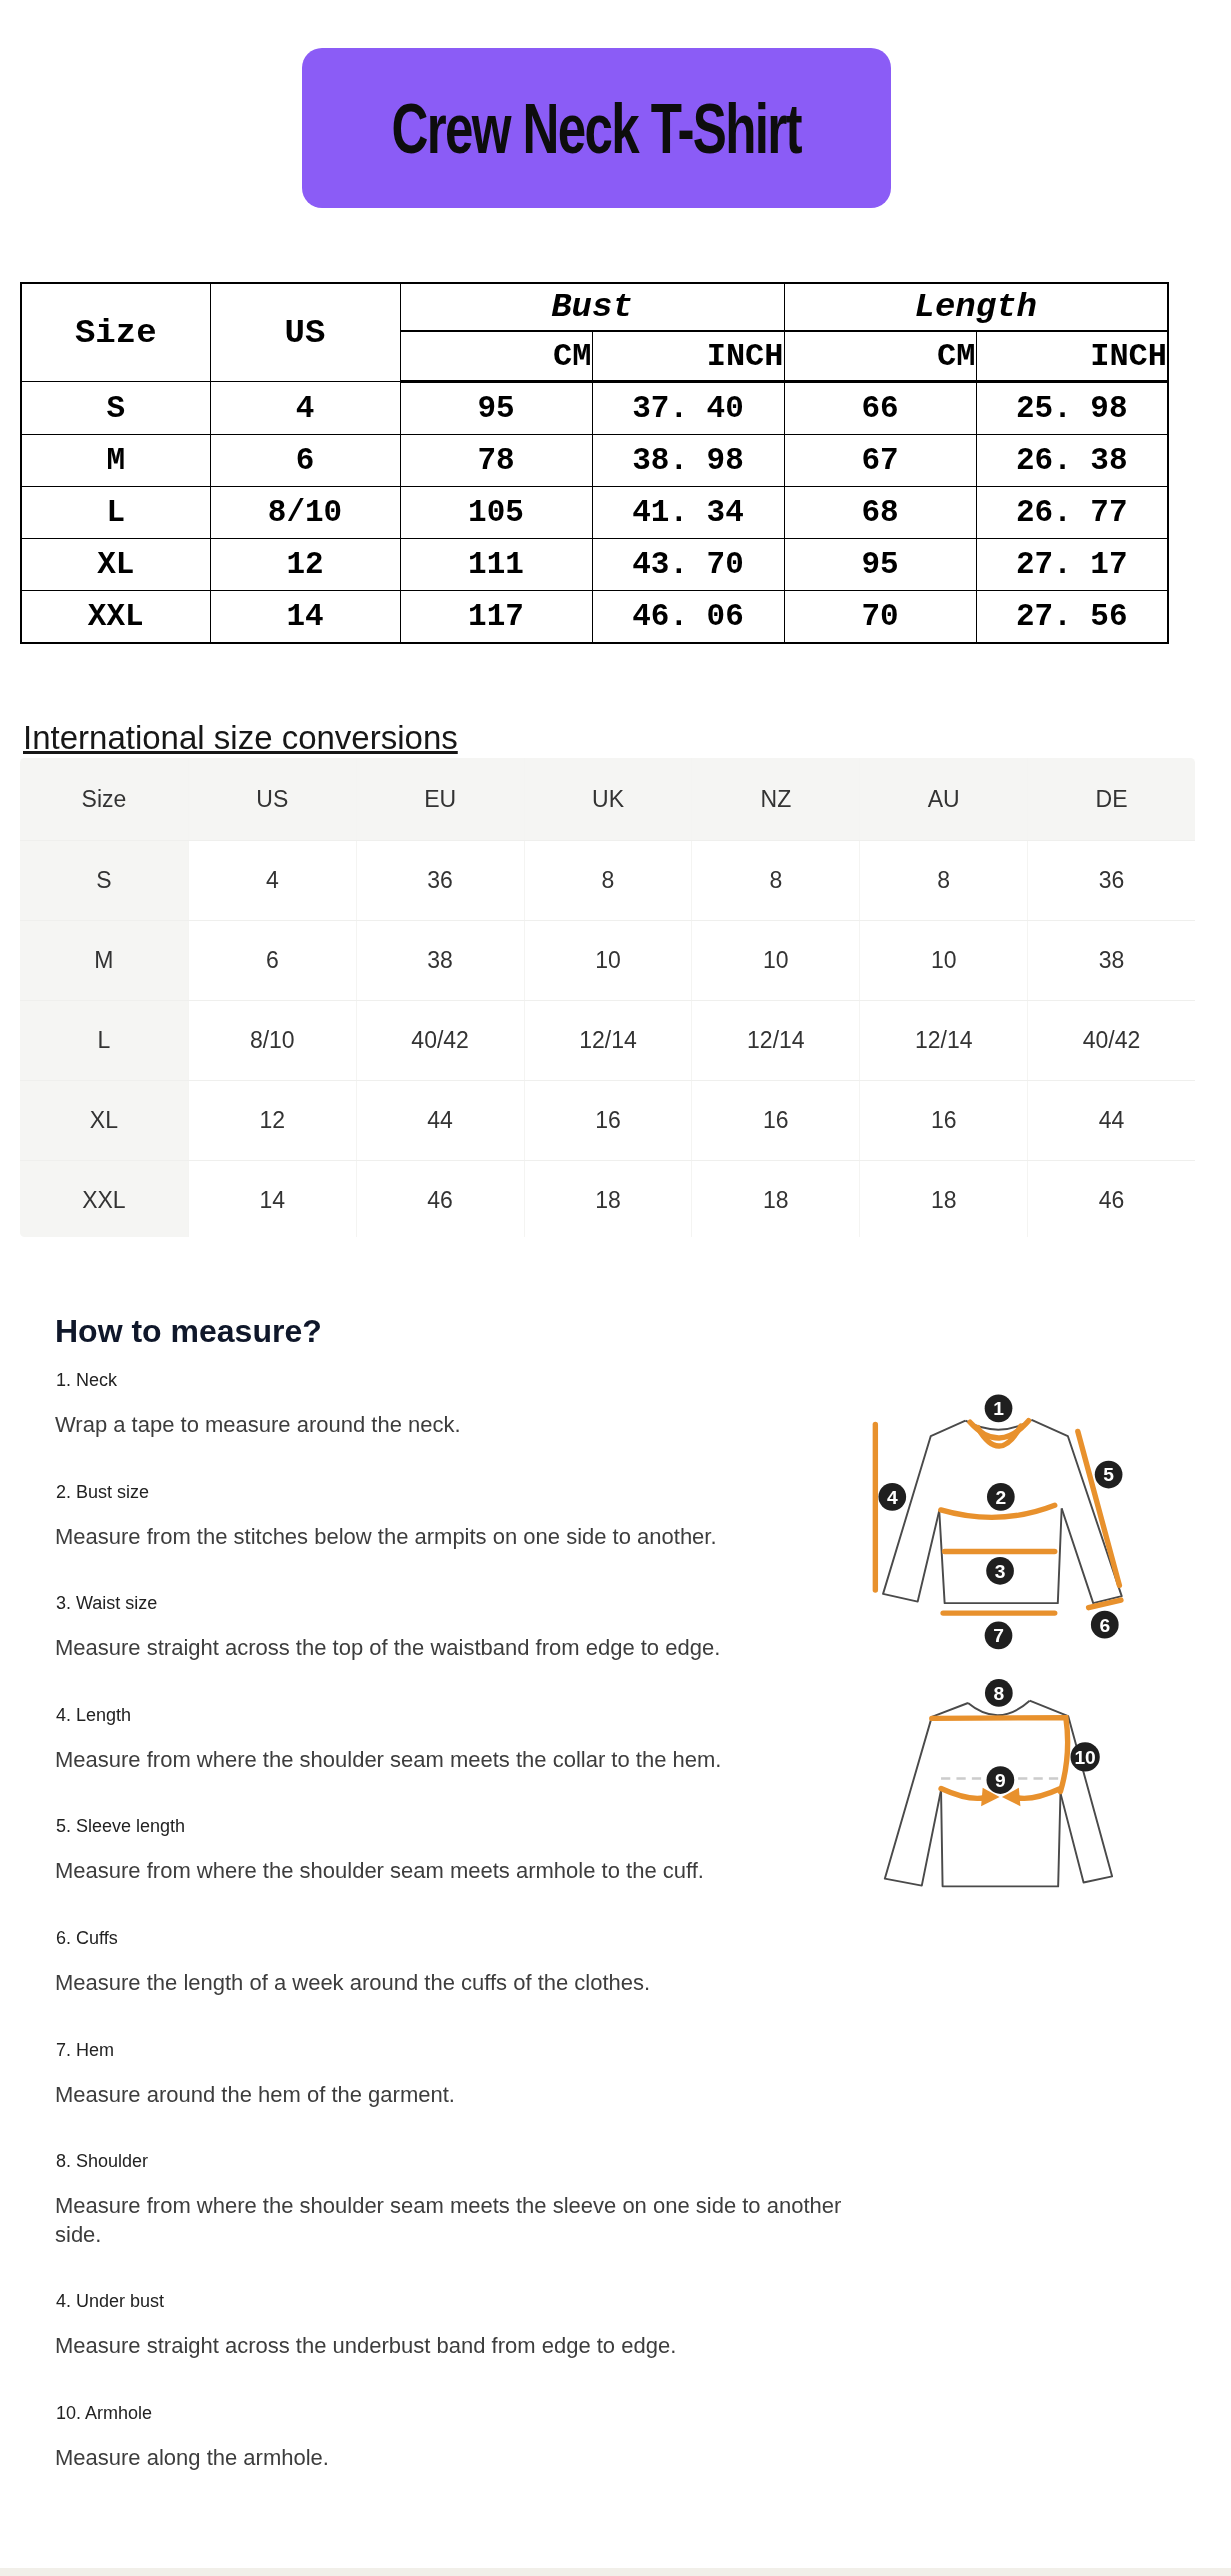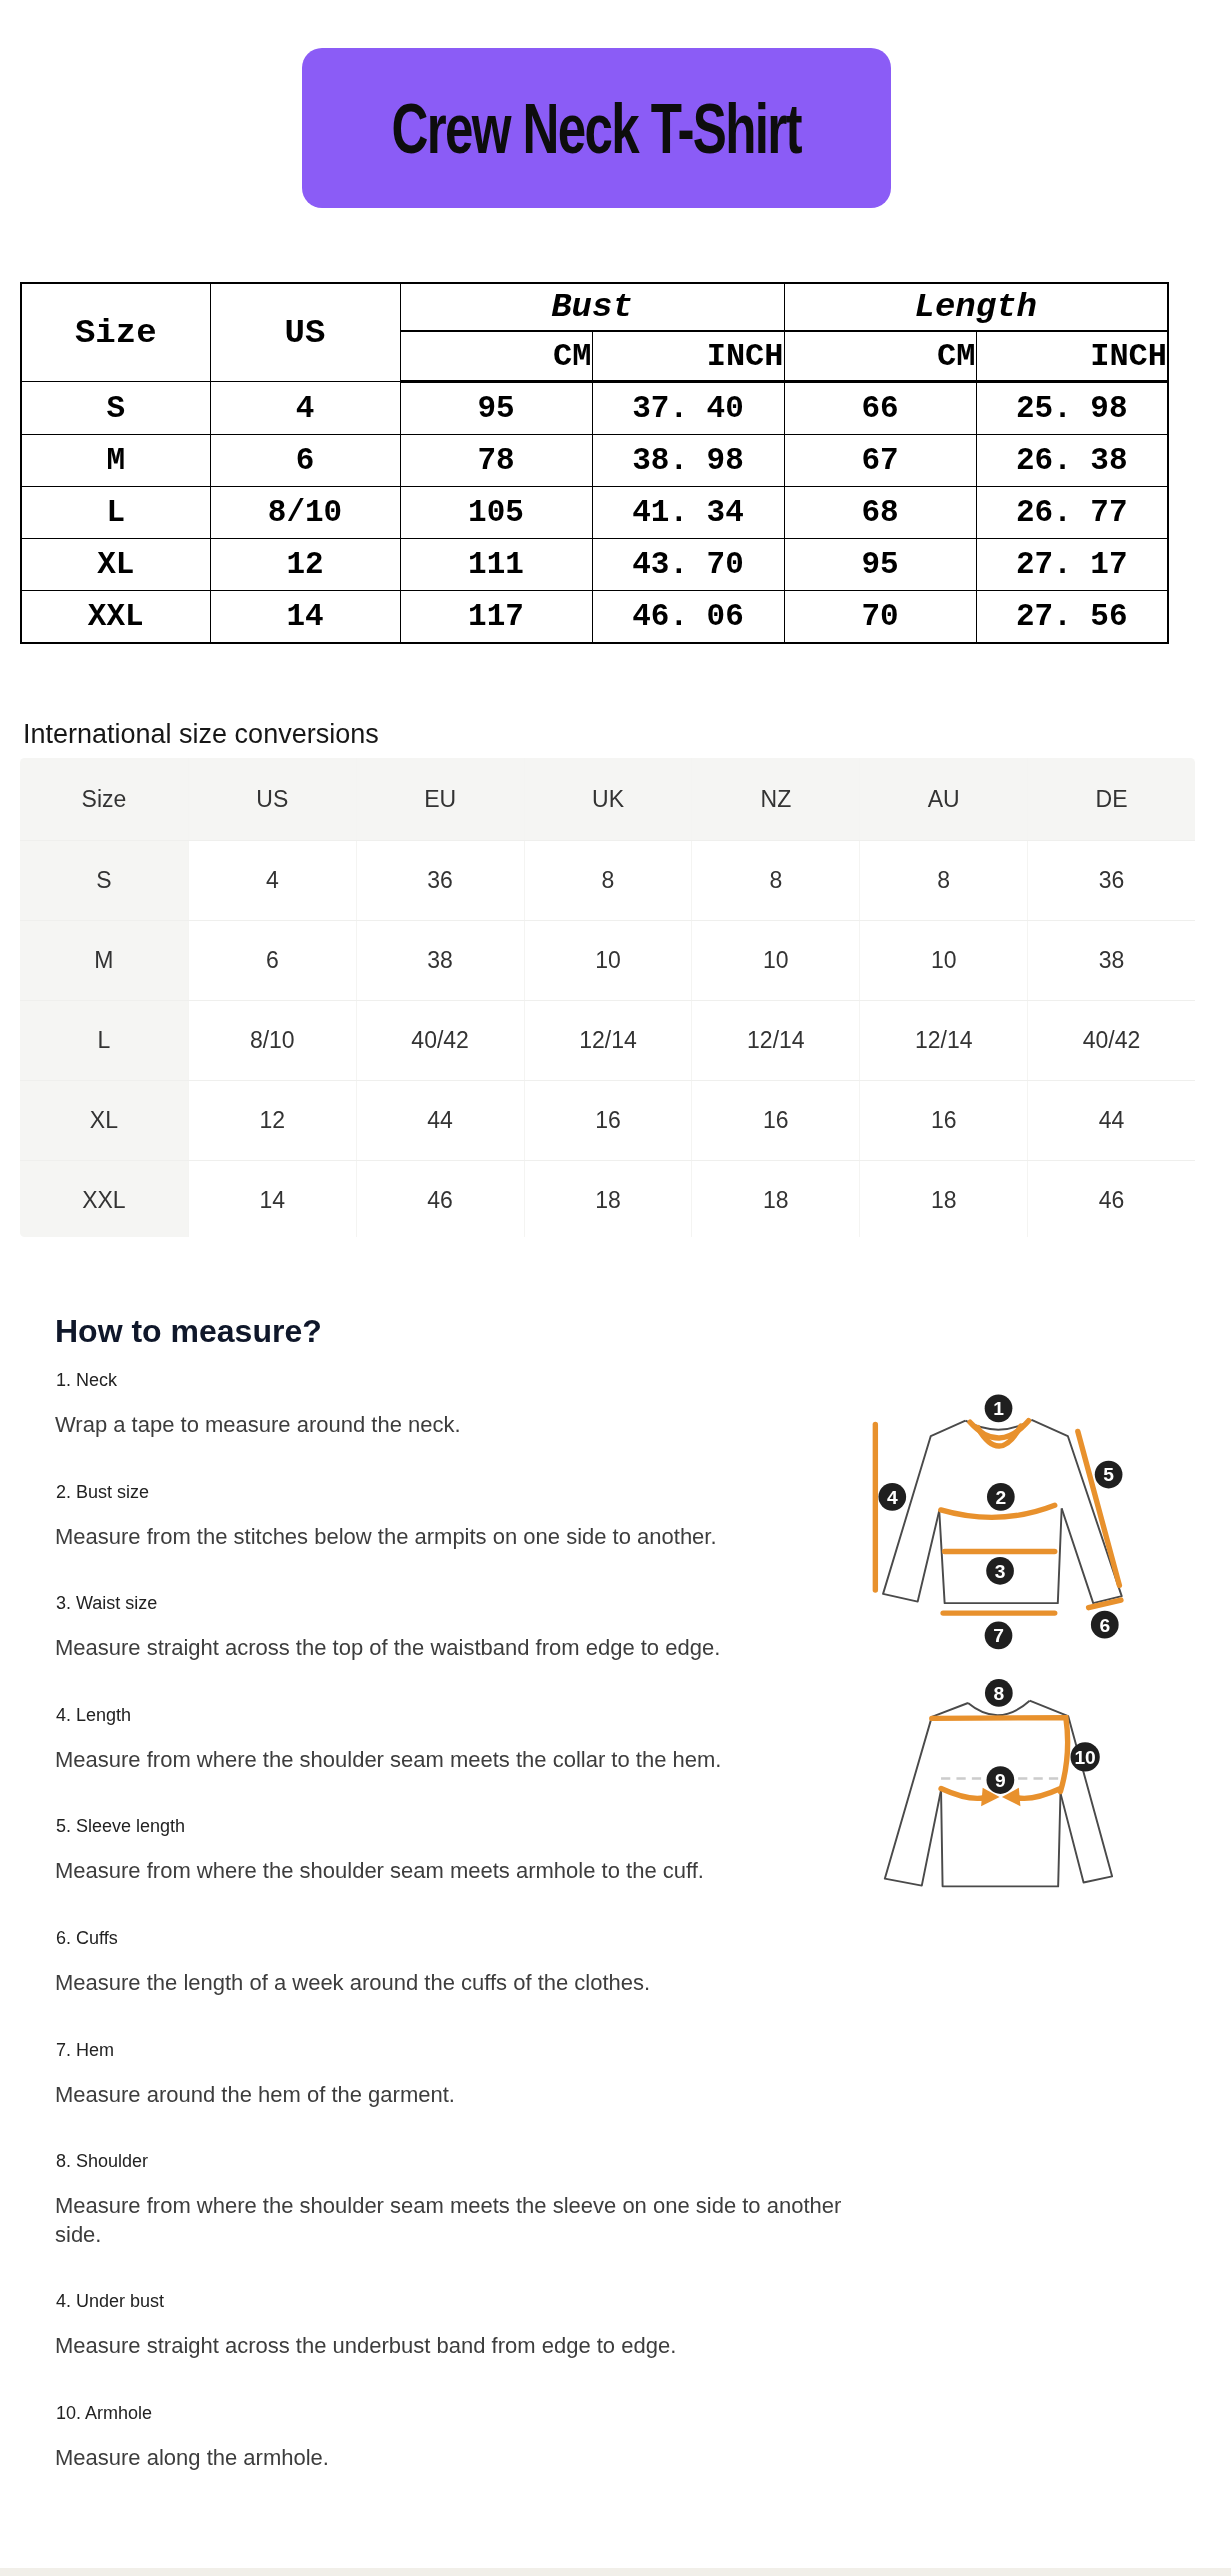--- a/index.html
+++ b/index.html
@@ -17,21 +17,21 @@
               border-collapse:collapse;table-layout:fixed;
               font-family:"Liberation Mono","DejaVu Sans Mono",monospace;font-weight:700;color:#000;}
   .size-table th,.size-table td{border:1.5px solid #000;text-align:center;vertical-align:middle;padding:0;}
   .size-table{border:2.3px solid #000;}
   .size-table .grp{height:48px;font-size:34px;}
   .size-table .sub th{height:48px;font-size:32px;border-bottom-width:3.1px;text-align:right;}
   .size-table .grp th.span2{border-bottom-width:2.3px;font-style:italic;}
   .size-table td{height:51px;font-size:31px;white-space:pre;}
 
   
-  .conv-heading{position:absolute;left:23px;top:719px;font-size:27px;color:#171717;}
+  .conv-heading{position:absolute;left:23px;top:719px;font-size:33px;color:#171717;text-decoration:underline;}
   .conv{position:absolute;left:20px;top:758px;width:1175px;height:479px;background:#ffffff;
         border-radius:4.6px;overflow:hidden;font-size:23px;color:#333;}
   .conv .row{display:grid;grid-template-columns:repeat(7,1fr);height:79px;}
   .conv .row.head{height:82px;background:#f5f5f3;color:#333;}
   .conv .cell{display:flex;align-items:center;justify-content:center;border-left:0.8px solid #f4f4f2;}
   .conv .cell:first-child{border-left:none;}
   .conv .row.body{border-top:0.8px solid #efefed;}
   .conv .row.body .cell:first-child{background:#f5f5f3;}
 
   

